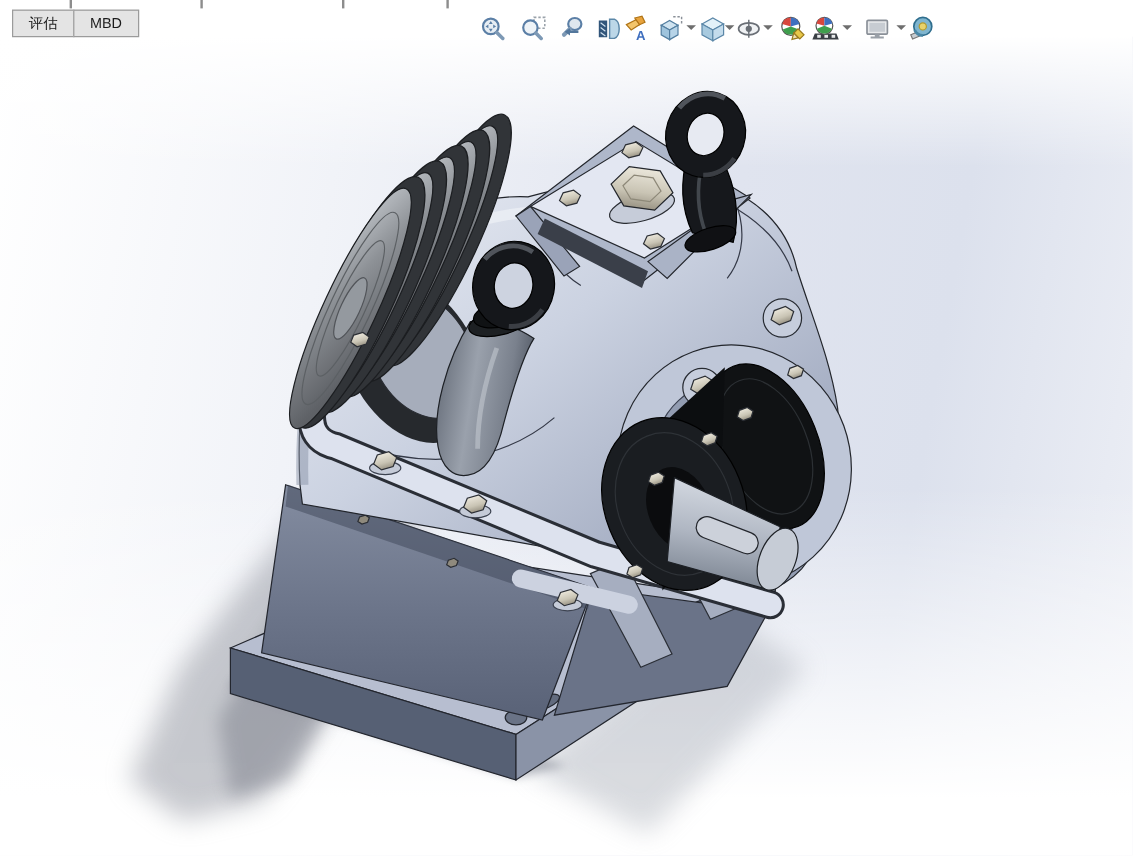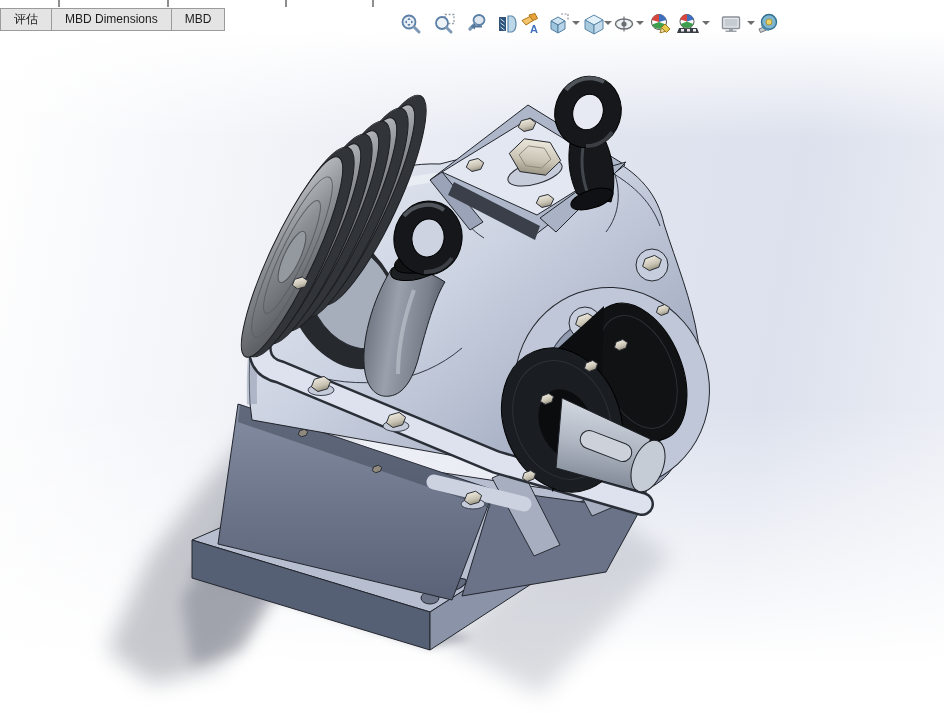--- a/index.html
+++ b/index.html
@@ -12,21 +12,21 @@
       linear-gradient(to bottom, #ffffff 0%, rgba(255,255,255,0) 16%, rgba(255,255,255,0) 55%, #ffffff 93%),
       linear-gradient(100deg, #ffffff 0%, #f1f3f8 28%, #e0e4ef 60%, #dce1ed 78%, #eef0f6 100%);}
   #model-svg{position:absolute;left:0;top:0;width:944px;height:713px;display:block;}
 
   
   #top-bar{position:absolute;left:0;top:0;width:944px;height:31px;background:#ffffff;}
   .tick{position:absolute;top:0;width:2px;height:7px;background:#8d8d8d;}
   #tab-row{position:absolute;left:0;top:8px;display:flex;}
   .cmd-tab{height:21px;line-height:21px;padding:0 13px;font-size:12px;color:#1c1c1c;
     background:#e4e4e4;border:1px solid #9b9b9b;margin-left:-1px;white-space:nowrap;cursor:default;}
-  .cmd-tab:first-child{margin-left:0;}
+  .cmd-tab:first-child{margin-left:10px;}
 
   
   .hico{position:absolute;top:12px;width:24px;height:24px;}
   .hico svg{display:block;width:24px;height:24px;}
   .dd{position:absolute;top:21px;width:0;height:0;border-left:4px solid transparent;
       border-right:4px solid transparent;border-top:4px solid #6e6e6e;}
 </style>
 </head>
 <body>
 
@@ -233,21 +233,20 @@
   </svg>
 
   <div id="top-bar">
     <div class="tick" style="left:58px"></div>
     <div class="tick" style="left:167px"></div>
     <div class="tick" style="left:285px"></div>
     <div class="tick" style="left:372px"></div>
 
     <div id="tab-row">
       <div class="cmd-tab">评估</div>
-      <div class="cmd-tab">MBD Dimensions</div>
       <div class="cmd-tab">MBD</div>
     </div>
 
     <span class="hico" style="left:399px" title="zoom-to-fit-icon">
       <svg viewBox="0 0 24 24">
           <circle cx="10" cy="10" r="6.5" fill="#e7eef4" stroke="#5b7fa6" stroke-width="1.8"></circle>
         <path d="M15,15 L20,20" stroke="#7d99b5" stroke-width="3" stroke-linecap="round"></path>
         <path d="M10,5.6 L8.4,8 H11.6 Z M10,14.4 L8.4,12 H11.6 Z M5.6,10 L8,8.4 V11.6 Z M14.4,10 L12,8.4 V11.6 Z" fill="#5b7fa6"></path>
         </svg>
     </span>

